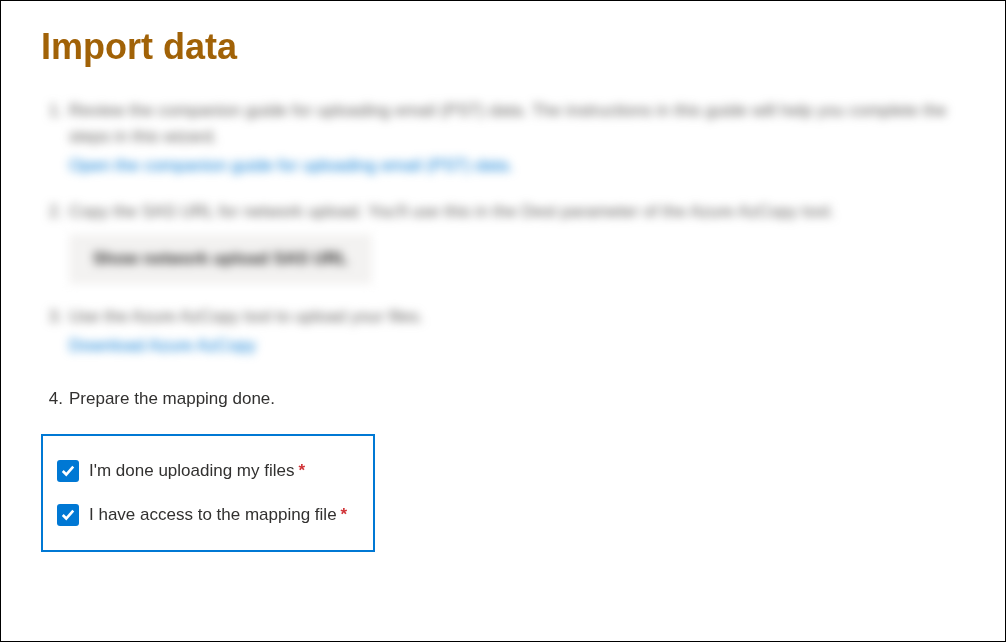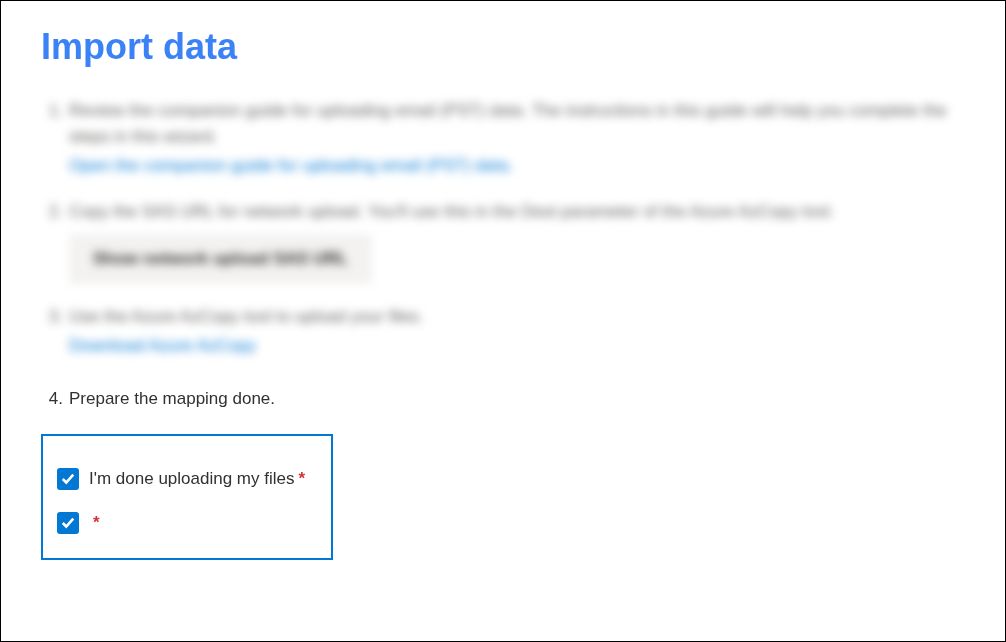--- a/index.html
+++ b/index.html
@@ -13,21 +13,21 @@
       width: 1006px;
       height: 642px;
       border: 1px solid #000;
       padding: 25px 40px;
       color: #323130;
     }
     .page-title {
       font-size: 36px;
       font-weight: 700;
       margin-bottom: 30px;
-      color: #3b82f6;
+      color: #a16207;
     }
     .blurred-section {
       filter: blur(5px);
       user-select: none;
       color: #605e5c;
       margin-bottom: 30px;
     }
     .step {
       display: flex;
       margin-bottom: 20px;
@@ -57,21 +57,21 @@
       color: #323130;
     }
     .step4 {
       display: flex;
       font-size: 17px;
       margin-bottom: 25px;
     }
     .checkboxes-frame {
       border: 2px solid #0078d4;
       display: inline-block;
-      padding: 24px 26px 16px 14px;
+      padding: 16px 26px 16px 14px;
     }
     .checkbox-row {
       display: flex;
       align-items: center;
       font-size: 17px;
       margin: 8px 0;
     }
     .checkbox-row:first-child {
       margin-bottom: 22px;
     }
@@ -147,18 +147,19 @@
     </div>
     <span>I'm done uploading my files</span>
     <span class="required">*</span>
   </div>
   <div class="checkbox-row">
     <div class="checkbox">
       <svg viewBox="0 0 16 16">
           <polyline points="2,8 6,12 14,3"></polyline>
         </svg>
     </div>
+    <span>I have access to the mapping file</span>
     <span class="required">*</span>
   </div>
 </div>
 
 
 
 
 </body></html>

